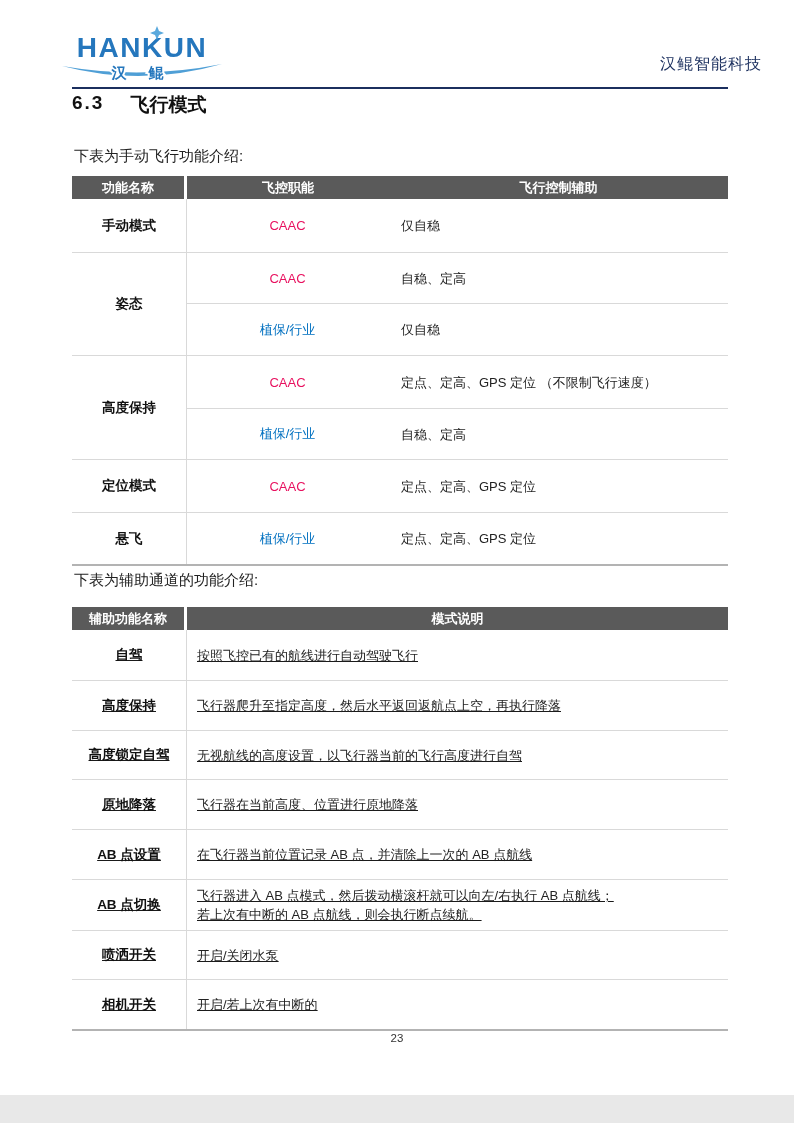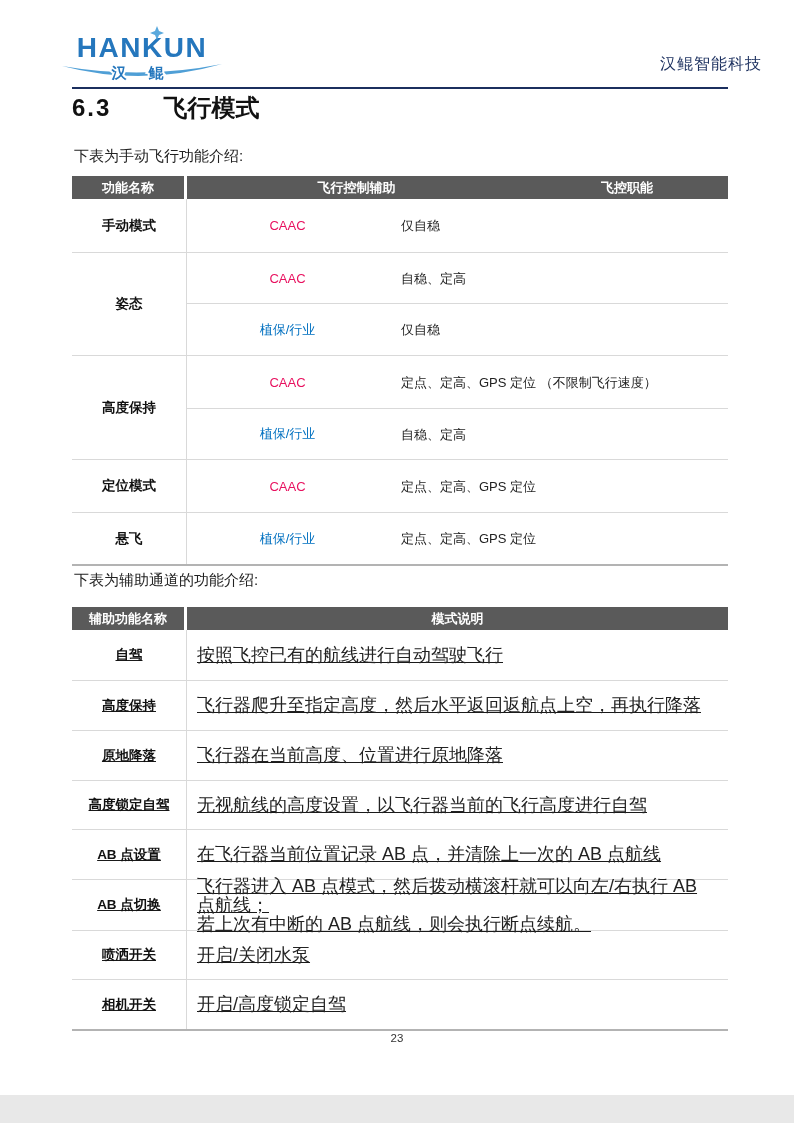--- a/index.html
+++ b/index.html
@@ -16,22 +16,22 @@
     font-size:16px; font-weight:normal; color:var(--navy);
     letter-spacing:1px;
   }
   .header-rule{
     position:absolute; left:72px; top:87px; width:656px; height:2px;
     background:var(--navy);
   }
   
   .sec-heading{
     position:absolute; left:72px; top:92px;
-    font-size:24px; font-weight:bold; color:#111;
-    display:flex; align-items:center;gap:26px;
+    font-size:19px; font-weight:bold; color:#111;
+    display:flex; align-items:flex-start;
   }
   .sec-heading .num{margin-right:26px; letter-spacing:2px;}
   
   .intro{position:absolute; left:74px; font-size:15px; color:#222;}
   .intro1{top:147px;}
   .intro2{top:571px;}
   
   .tbl{position:absolute; left:72px; width:656px; border-bottom:2px solid #b3b3b3; font-size:13px;}
   .t-head{display:flex; height:23px; color:#fff; font-weight:bold; font-size:13px;border-radius:7px;}
   .t-head .hc{background:var(--headerbg); display:flex; align-items:center; justify-content:center;}
@@ -58,21 +58,21 @@
   
   .t2{top:607px;}
   .t2-row{display:flex; align-items:center;text-decoration:underline;}
   .t2-row + .t2-row{border-top:1px solid #d9d9d9;}
   .t2-name{
     flex:0 0 115px; align-self:stretch; border-right:1px solid #d9d9d9; box-sizing:border-box;
     display:flex; align-items:center; justify-content:center;
     font-weight:bold; font-size:13.5px; color:#111; text-align:center;
   }
   .t2-desc{
-    flex:1; padding:0 14px 0 10px; font-size:18px; line-height:19px; color:#222;
+    flex:1; padding:0 14px 0 10px; font-size:13px; line-height:19px; color:#222;
     display:flex; flex-direction:column; justify-content:center;
   }
   .h48{height:48px;} .h49{height:49px;} .h50{height:50px;}
   
   .pagenum{position:absolute; left:0; top:1032px; width:100%; text-align:center; font-size:11.5px; color:#333;}
 </style>
 </head>
 <body>
 
 <div class="page">
@@ -89,22 +89,22 @@
   <div class="sec-heading">
     <span class="num">6.3</span>
     <span>飞行模式</span>
   </div>
 
   <div class="intro intro1">下表为手动飞行功能介绍:</div>
 
   <div class="tbl t1">
     <div class="t-head">
       <div class="hc hc-1">功能名称</div>
+      <div class="hc hc-2">飞控职能</div>
       <div class="hc hc-3">飞行控制辅助</div>
-      <div class="hc hc-2">飞控职能</div>
     </div>
 
     <div class="t1-row">
       <div class="t1-name">手动模式</div>
       <div class="t1-subs">
         <div class="t1-sub sh53">
           <div class="t1-role role-caac">CAAC</div>
           <div class="t1-assist">仅自稳</div>
         </div>
       </div>
@@ -171,44 +171,44 @@
     </div>
 
     <div class="t2-row h50">
       <div class="t2-name">自驾</div>
       <div class="t2-desc">按照飞控已有的航线进行自动驾驶飞行</div>
     </div>
     <div class="t2-row h49">
       <div class="t2-name">高度保持</div>
       <div class="t2-desc">飞行器爬升至指定高度，然后水平返回返航点上空，再执行降落</div>
     </div>
-    <div class="t2-row h49">
-      <div class="t2-name">原地降落</div>
-      <div class="t2-desc">飞行器在当前高度、位置进行原地降落</div>
-    </div>
     <div class="t2-row h48">
       <div class="t2-name">高度锁定自驾</div>
       <div class="t2-desc">无视航线的高度设置，以飞行器当前的飞行高度进行自驾</div>
+    </div>
+    <div class="t2-row h49">
+      <div class="t2-name">原地降落</div>
+      <div class="t2-desc">飞行器在当前高度、位置进行原地降落</div>
     </div>
     <div class="t2-row h49">
       <div class="t2-name">AB 点设置</div>
       <div class="t2-desc">在飞行器当前位置记录 AB 点，并清除上一次的 AB 点航线</div>
     </div>
     <div class="t2-row h50">
       <div class="t2-name">AB 点切换</div>
       <div class="t2-desc">
         <span>飞行器进入 AB 点模式，然后拨动横滚杆就可以向左/右执行 AB 点航线；</span>
         <span>若上次有中断的 AB 点航线，则会执行断点续航。</span>
       </div>
     </div>
     <div class="t2-row h48">
       <div class="t2-name">喷洒开关</div>
       <div class="t2-desc">开启/关闭水泵</div>
     </div>
     <div class="t2-row h49">
       <div class="t2-name">相机开关</div>
-      <div class="t2-desc">开启/高度锁定自驾</div>
+      <div class="t2-desc">开启/若上次有中断的</div>
     </div>
   </div>
 
   <div class="pagenum">23</div>
 
 </div>
 
 </body></html>

